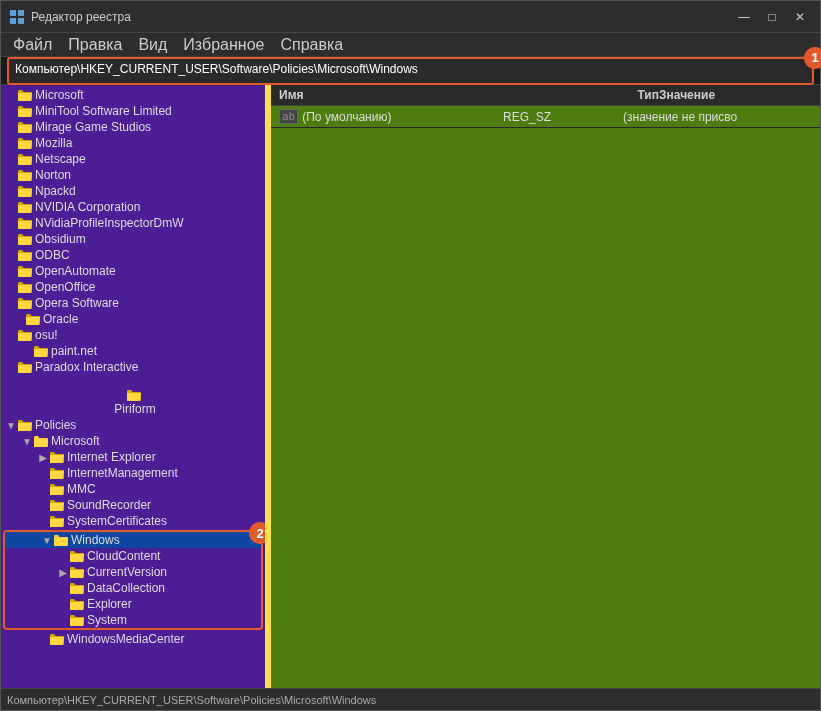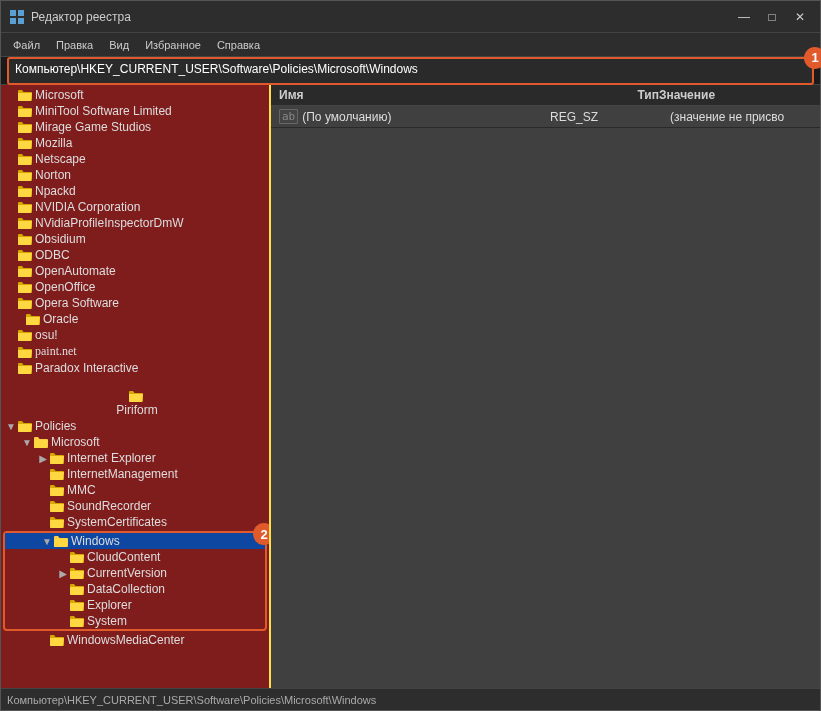--- a/index.html
+++ b/index.html
@@ -5,40 +5,40 @@
     * { box-sizing: border-box; margin: 0; padding: 0; }
     body { font-family: 'Segoe UI', Tahoma, sans-serif; font-size: 12px; background: #2b2b2b; display: flex; justify-content: center; align-items: center; width: 821px; height: 711px; }
     .window { width: 821px; height: 711px; background: #1e1e1e; border: 1px solid #555; display: flex; flex-direction: column; }
     .title-bar { background: #2d2d2d; display: flex; align-items: center; padding: 6px 8px; height: 32px; border-bottom: 1px solid #444; }
     .title-bar-icon { width: 16px; height: 16px; margin-right: 6px; display: flex; align-items: center; }
     .title-bar-icon svg { width: 16px; height: 16px; }
     .title-text { color: #ccc; font-size: 12px; flex: 1; }
     .window-controls { display: flex; gap: 4px; }
     .win-btn { width: 24px; height: 20px; background: transparent; border: none; color: #ccc; cursor: pointer; font-size: 12px; display: flex; align-items: center; justify-content: center; }
     .menu-bar { background: #2d2d2d; display: flex; gap: 0; padding: 2px 4px; border-bottom: 1px solid #444; height: 24px; align-items: center; }
-    .menu-item { color: #ccc; padding: 2px 8px; cursor: pointer; font-size: 11px; border-radius: 2px; }
+    .menu-item { color: #ccc; padding: 2px 8px; cursor: pointer; font-size: 16px; border-radius: 2px; }
     .address-bar { background: #1a1a1a; display: flex; align-items: center; padding: 3px 6px; border-bottom: 1px solid #444; height: 28px; position: relative; }
     .address-path { color: #fff; font-size: 12px; background: #2a2a2a; border: 2px solid #e05a2b; border-radius: 2px; padding: 2px 6px; flex: 1; height: 22px; line-height: 18px; }
     .content-area { display: flex; flex: 1; overflow: hidden; }
-    .tree-pane { width: 270px; background: #7f1d1d; border-right: 2px solid #fde047; overflow-y: auto; overflow-x: hidden; padding: 2px 0; }
+    .tree-pane { width: 270px; background: #4c1d95; border-right: 6px solid #fde047; overflow-y: auto; overflow-x: hidden; padding: 2px 0; }
     .tree-pane::-webkit-scrollbar { width: 8px; }
     .tree-pane::-webkit-scrollbar-track { background: #2a2a2a; }
     .tree-pane::-webkit-scrollbar-thumb { background: #555; }
-    .detail-pane { flex: 1; background: #404040; overflow: auto; }
+    .detail-pane { flex: 1; background: #4d7c0f; overflow: auto; }
     .detail-pane::-webkit-scrollbar { height: 8px; }
     .detail-pane::-webkit-scrollbar-track { background: #2a2a2a; }
     .detail-pane::-webkit-scrollbar-thumb { background: #555; }
     .detail-header { display: flex; background: #2a2a2a; border-bottom: 1px solid #444; padding: 3px 8px; }
     .detail-col { color: #ccc; font-size: 12px; font-weight: 600; }
     .detail-col.name { width: 260px; }
     .detail-col.type { width: 120px; text-align: right; }
     .detail-col.value { flex: 1; }
     .detail-row { display: flex; align-items: center; padding: 3px 8px; border-bottom: 1px solid #2a2a2a; }
     .detail-cell { color: #ddd; font-size: 12px; }
-    .detail-cell.name { width: 271px; display: flex; align-items: center; gap: 4px; }
+    .detail-cell.name { width: 224px; display: flex; align-items: center; gap: 4px; }
     .detail-cell.type { width: 120px; }
     .detail-cell.value { flex: 1; }
     .reg-icon { font-size: 11px; color: #888; background: #444; border: 1px solid #666; padding: 0 2px; border-radius: 1px; font-family: monospace; }
     .tree-item { display: flex; align-items: center; padding: 1px 0; cursor: pointer; user-select: none; white-space: nowrap; }
     .tree-item.selected { background: #0d47a1; }
     .folder-icon { width: 16px; height: 14px; display: inline-flex; align-items: center; justify-content: center; margin-right: 2px; flex-shrink: 0; }
     .folder-icon svg { width: 16px; height: 14px; }
     .expand-arrow { width: 12px; height: 12px; display: inline-flex; align-items: center; justify-content: center; flex-shrink: 0; color: #aaa; font-size: 10px; }
     .tree-label { color: #ddd; font-size: 12px; }
     .status-bar { background: #2d2d2d; border-top: 1px solid #444; height: 22px; display: flex; align-items: center; padding: 0 6px; }
@@ -238,21 +238,21 @@
         <div class="tree-item" style="padding-left: 4px;">
           <span class="expand-arrow"> </span>
           <span class="folder-icon">
             <svg viewBox="0 0 16 14" fill="none">
       <path d="M1 3 Q1 2 2 2 L5 2 L6.5 4 L14 4 Q15 4 15 5 L15 12 Q15 13 14 13 L2 13 Q1 13 1 12 Z" fill="#d4a800"></path>
       <path d="M1 5 L15 5 L14 12 Q14 13 13 13 L2 13 Q1 13 1 12 Z" fill="#ffd740"></path>
     </svg>
           </span>
           <span class="tree-label">osu!</span>
         </div>
-        <div class="tree-item" style="padding-left: 4px; font-family: Liberation Serif, serif;">
+        <div class="tree-item" style="padding-left: 20px;">
           <span class="expand-arrow"> </span>
           <span class="folder-icon">
             <svg viewBox="0 0 16 14" fill="none">
       <path d="M1 3 Q1 2 2 2 L5 2 L6.5 4 L14 4 Q15 4 15 5 L15 12 Q15 13 14 13 L2 13 Q1 13 1 12 Z" fill="#d4a800"></path>
       <path d="M1 5 L15 5 L14 12 Q14 13 13 13 L2 13 Q1 13 1 12 Z" fill="#ffd740"></path>
     </svg>
           </span>
           <span class="tree-label">paint.net</span>
         </div>
         <div class="tree-item" style="padding-left: 4px;">

